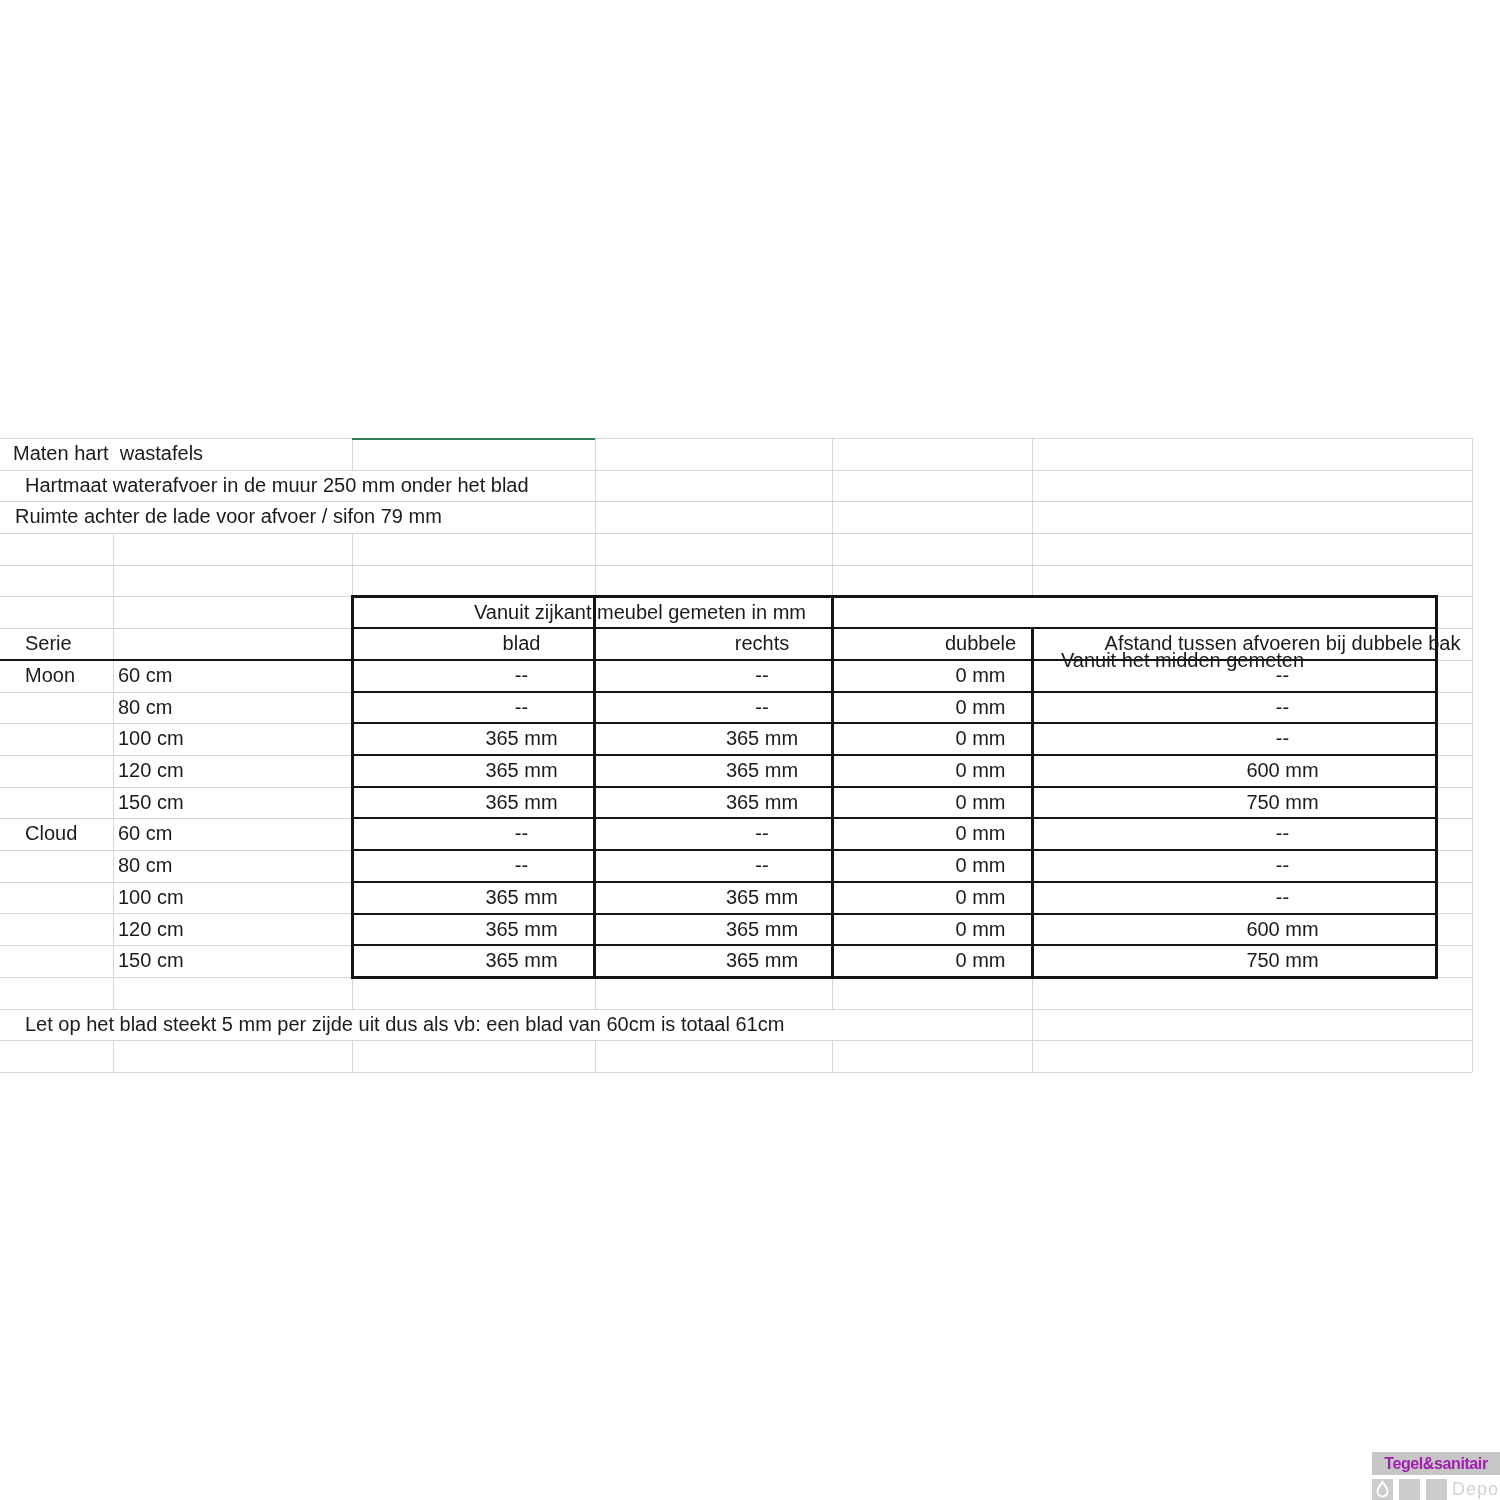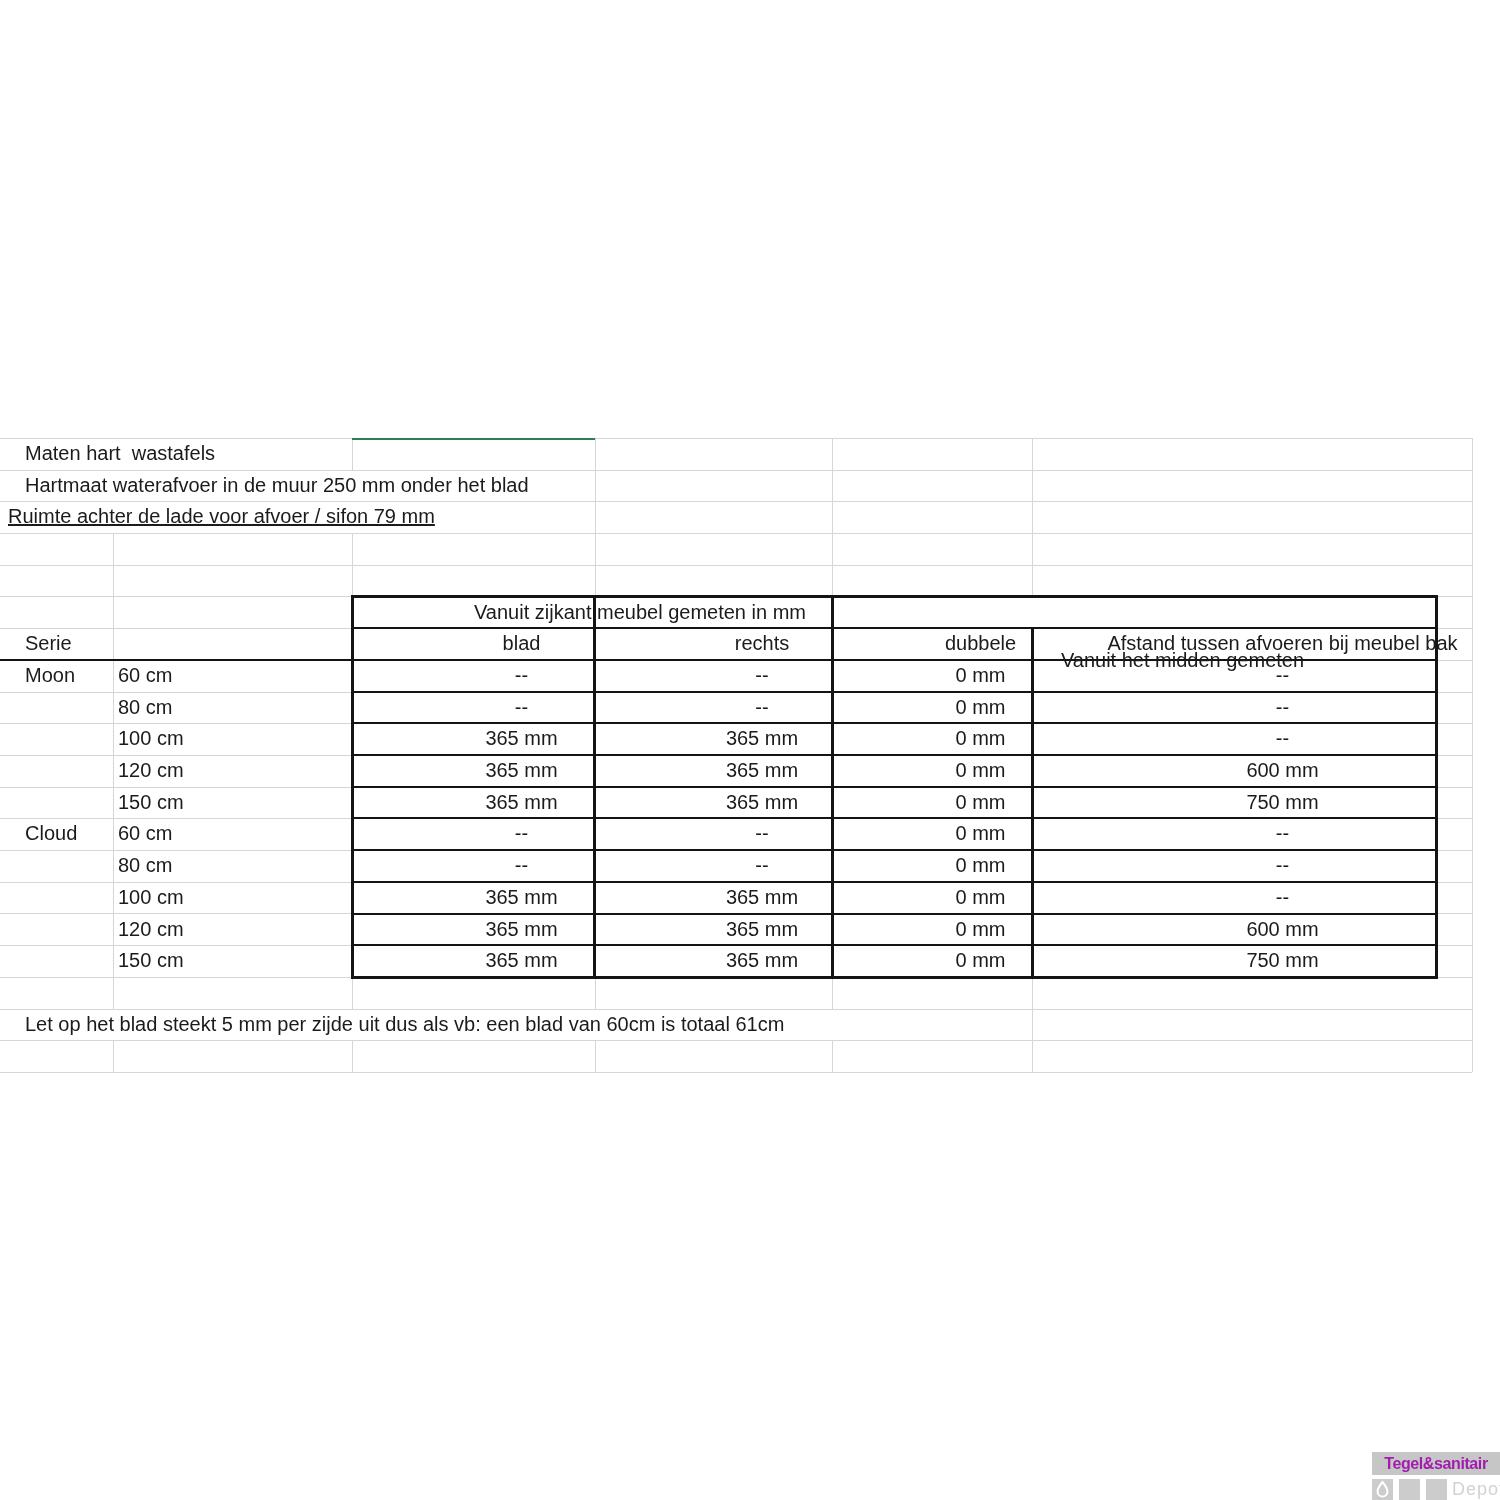--- a/index.html
+++ b/index.html
@@ -57,32 +57,32 @@
   <div class="bold" style="left:351px;top:690.6px;width:1087px;height:2px;"></div>
   <div class="bold" style="left:351px;top:722.3px;width:1087px;height:2px;"></div>
   <div class="bold" style="left:351px;top:754px;width:1087px;height:2px;"></div>
   <div class="bold" style="left:351px;top:785.7px;width:1087px;height:2px;"></div>
   <div class="bold" style="left:351px;top:817.4px;width:1087px;height:2px;"></div>
   <div class="bold" style="left:351px;top:849.1px;width:1087px;height:2px;"></div>
   <div class="bold" style="left:351px;top:880.8px;width:1087px;height:2px;"></div>
   <div class="bold" style="left:351px;top:912.5px;width:1087px;height:2px;"></div>
   <div class="bold" style="left:351px;top:944.2px;width:1087px;height:2px;"></div>
 
-  <div class="cell" style="left:25px;top:438px;">Maten hart  wastafels</div>
+  <div class="cell" style="left:13px;top:438px;">Maten hart  wastafels</div>
   <div class="cell" style="left:25px;top:469.7px;">Hartmaat waterafvoer in de muur 250 mm onder het blad</div>
-  <div class="cell" style="left:8px;top:501.4px;text-decoration:underline;">Ruimte achter de lade voor afvoer / sifon 79 mm</div>
+  <div class="cell" style="left:15px;top:501.4px;">Ruimte achter de lade voor afvoer / sifon 79 mm</div>
 
   <div class="cell ctr" style="left:352px;top:596.5px;width:480px;">Vanuit zijkant meubel gemeten in mm</div>
   <div class="cell ctr" style="left:832px;top:596.5px;width:605px;margin-top:48px;">Vanuit het midden gemeten</div>
 
   <div class="cell" style="left:25px;top:628.2px;">Serie</div>
   <div class="cell ctr" style="left:354px;top:628.2px;width:239px;">blad</div>
   <div class="cell ctr" style="left:597px;top:628.2px;width:234px;">rechts</div>
   <div class="cell ctr" style="left:834px;top:628.2px;width:197px;">dubbele</div>
-  <div class="cell ctr" style="left:1034px;top:628.2px;width:401px;">Afstand tussen afvoeren bij meubel bak</div>
+  <div class="cell ctr" style="left:1034px;top:628.2px;width:401px;">Afstand tussen afvoeren bij dubbele bak</div>
 
   <div class="cell" style="left:25px;top:659.9px;">Moon</div>
   <div class="cell" style="left:118px;top:659.9px;">60 cm</div>
   <div class="cell ctr" style="left:354px;top:659.9px;width:239px;">--</div>
   <div class="cell ctr" style="left:597px;top:659.9px;width:234px;">--</div>
   <div class="cell ctr" style="left:834px;top:659.9px;width:197px;">0 mm</div>
   <div class="cell ctr" style="left:1034px;top:659.9px;width:401px;">--</div>
 
   <div class="cell" style="left:118px;top:691.6px;">80 cm</div>
   <div class="cell ctr" style="left:354px;top:691.6px;width:239px;">--</div>

